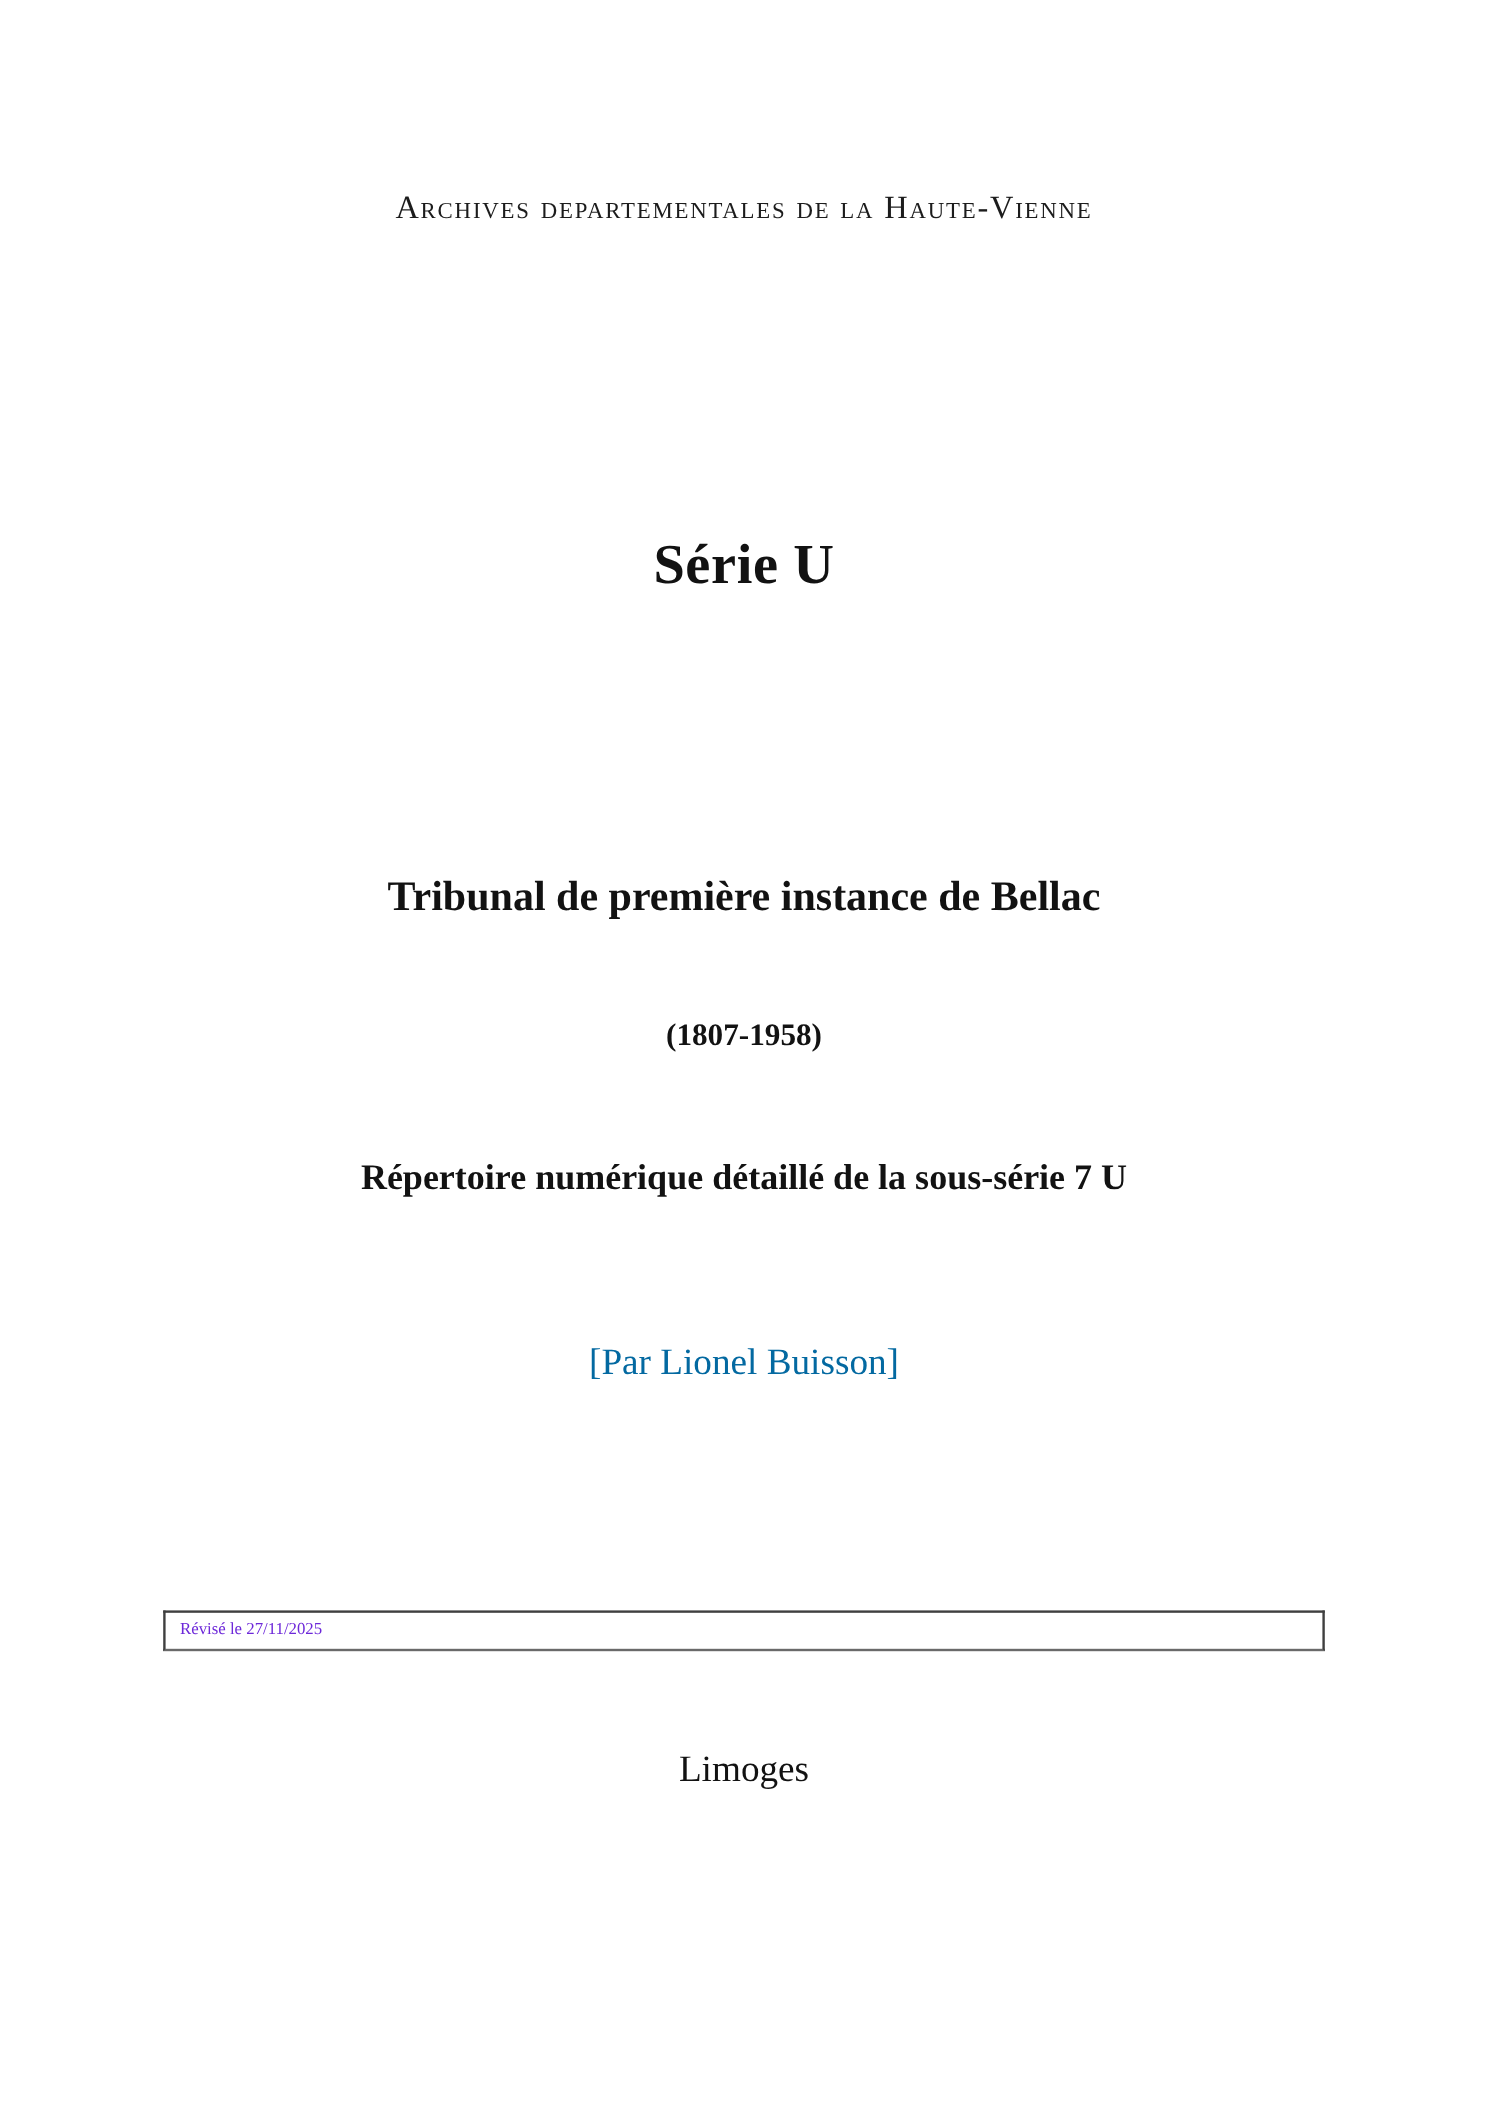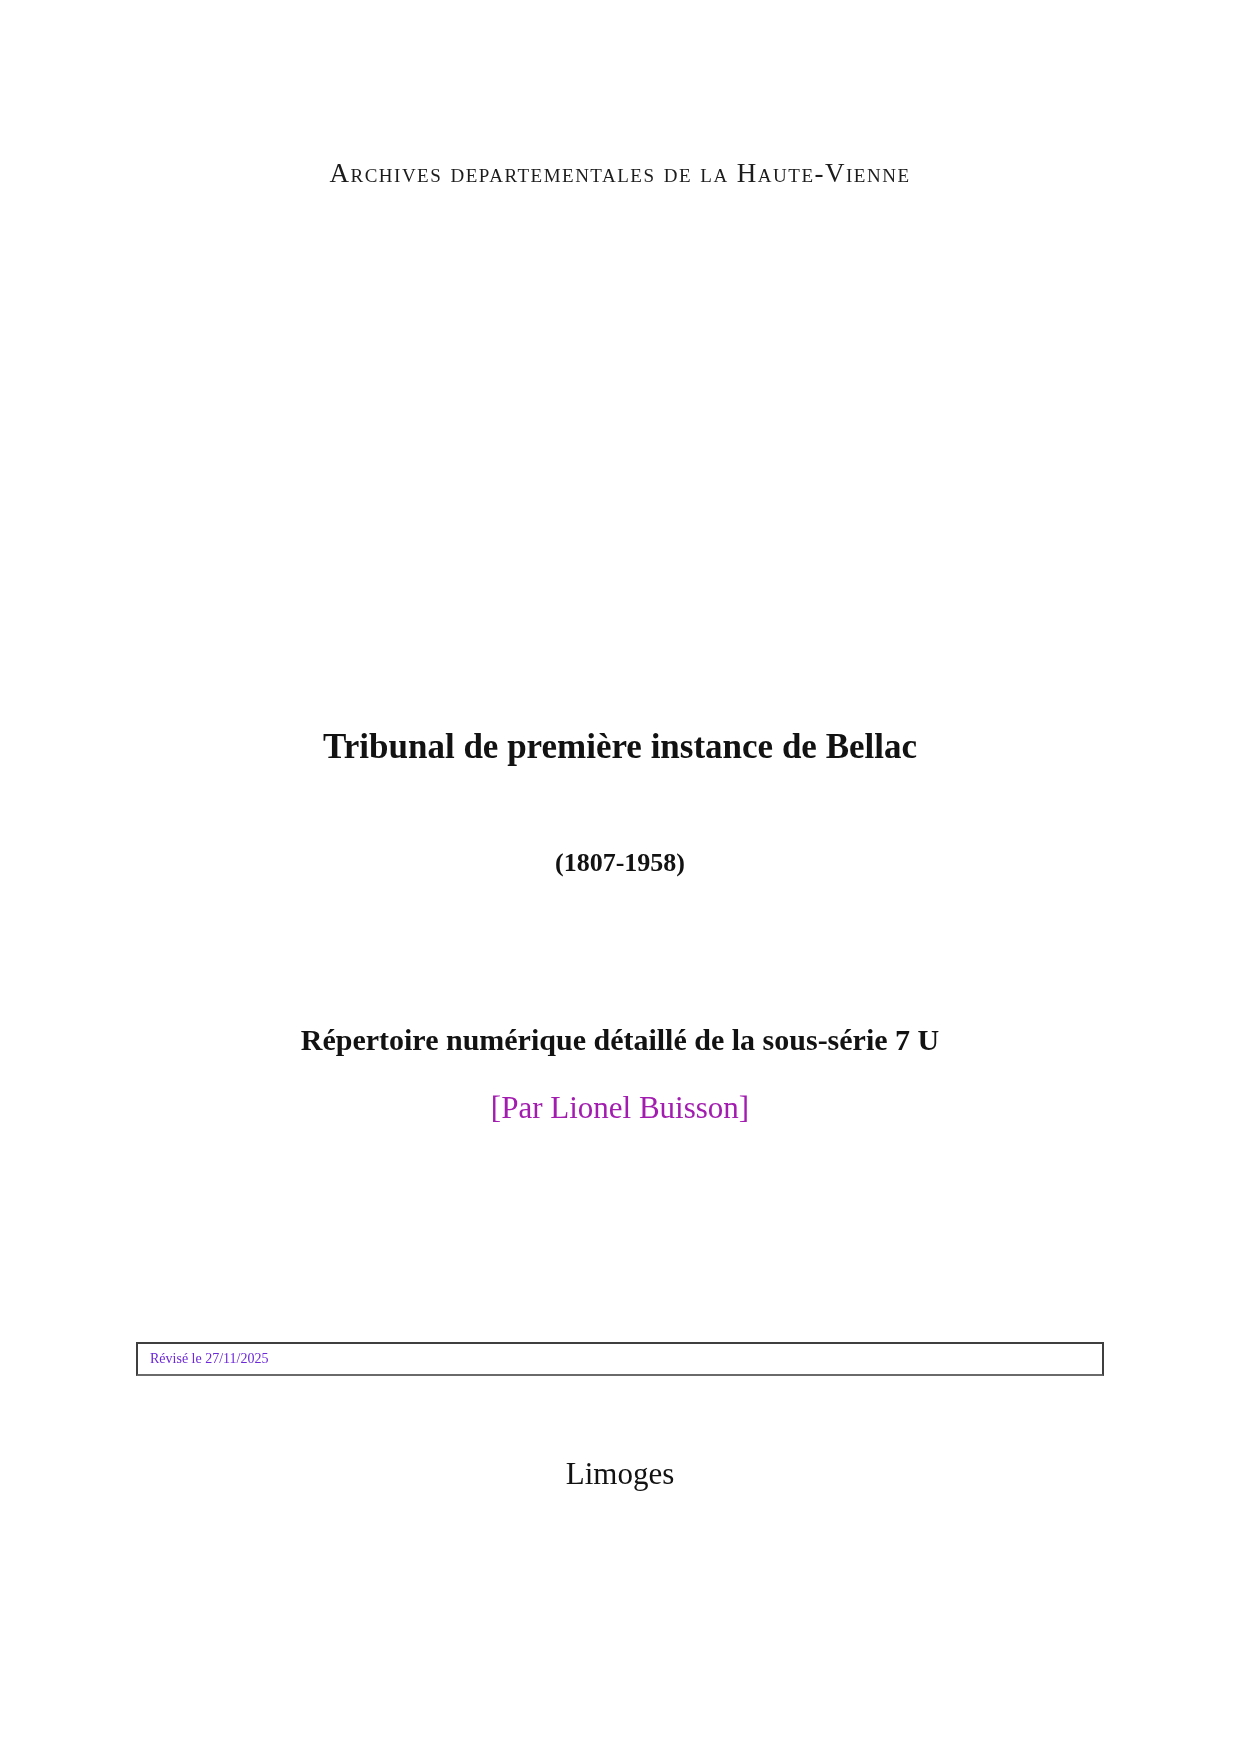--- a/index.html
+++ b/index.html
@@ -47,29 +47,29 @@
     top: 727px;
     font-size: 35px;
     font-weight: bold;
   }
   .dates {
     top: 848px;
     font-size: 26px;
     font-weight: bold;
   }
   .repertoire {
-    top: 1023px;
+    top: 965px;
     font-size: 30px;
     font-weight: bold;
   }
   .author {
-    top: 1090px;
+    top: 1117px;
     font-size: 31px;
     font-weight: normal;
-    color: #a21caf;
+    color: #0369a1;
   }
   .revision-box {
     position: absolute;
     left: 136px;
     top: 1342px;
     width: 952px;
     height: 30px;
     border: 2px solid #3f3f3f;
     border-bottom-color: #6a6a6a;
     background: #ffffff;
@@ -91,20 +91,21 @@
     font-size: 31px;
   }
 </style>
 </head>
 <body>
 
 <div class="page">
 
   <div class="centered institution">Archives departementales de la Haute-Vienne</div>
 
+  <div class="centered series-title">Série U</div>
 
 
   <div class="centered tribunal">Tribunal de première instance de Bellac</div>
 
   <div class="centered dates">(1807-1958)</div>
 
   <div class="centered repertoire">Répertoire numérique détaillé de la sous-série 7 U</div>
 
   <div class="centered author">[Par Lionel Buisson]</div>
 

